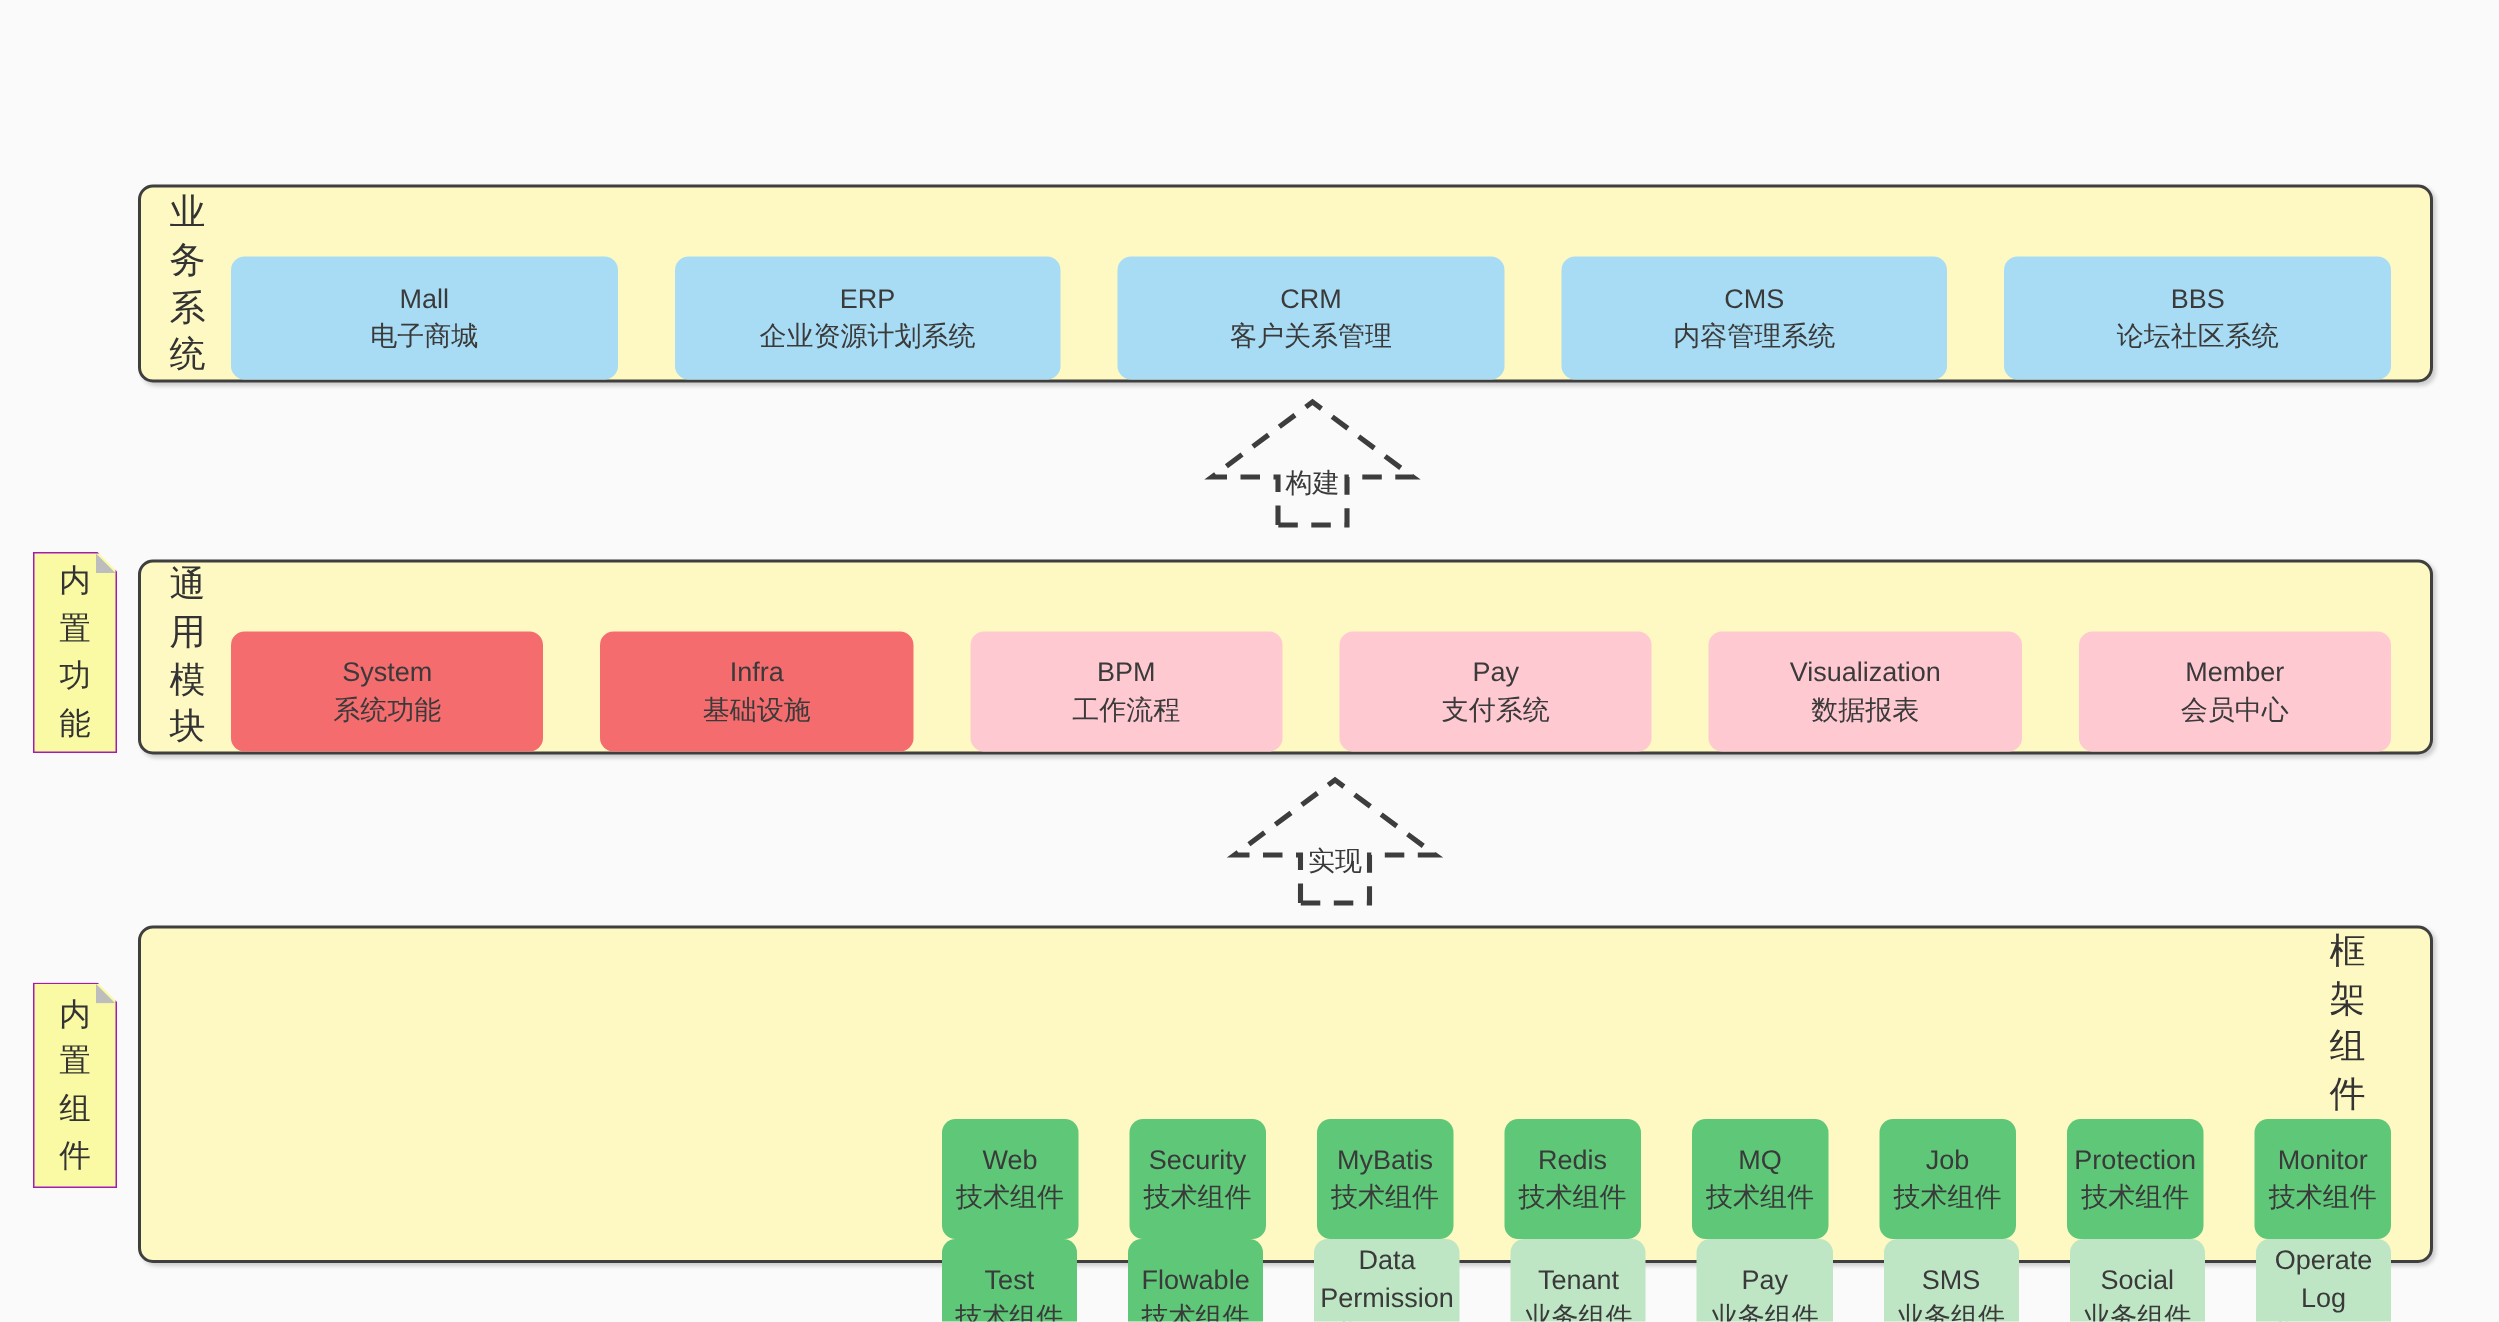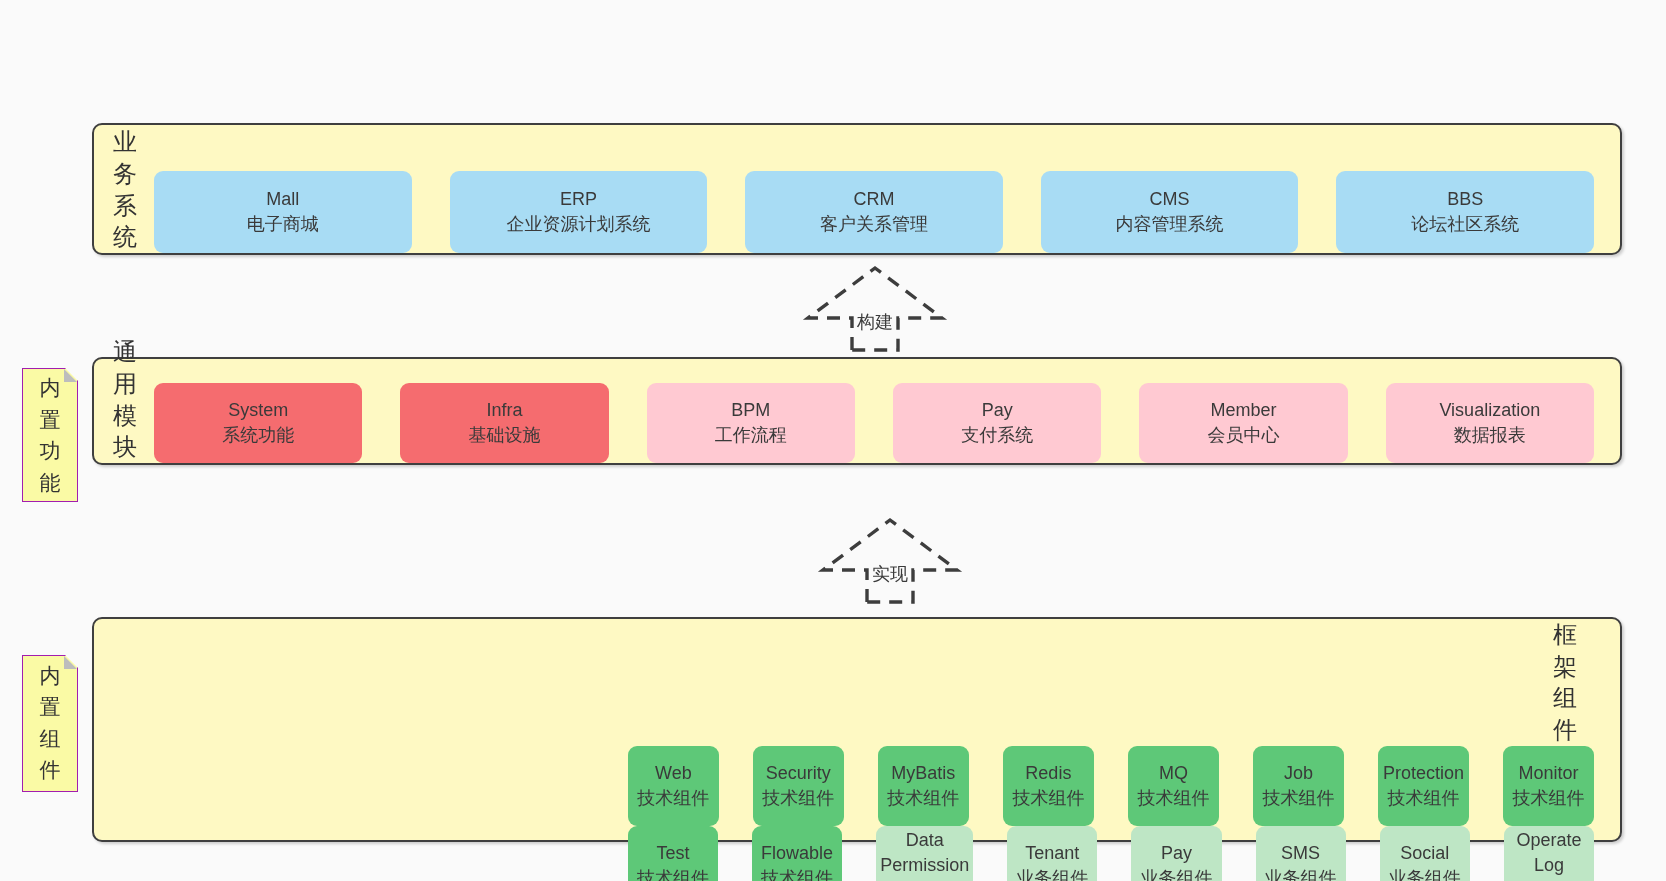--- a/index.html
+++ b/index.html
@@ -10,21 +10,21 @@
     color:#3a3a3a;overflow:hidden;
   }
   .band{
     position:absolute;left:92px;width:1530px;box-sizing:border-box;
     background:#fef9c3;border:2px solid #3f3f3f;border-radius:10px;
     box-shadow:2px 2px 3px rgba(0,0,0,.18);
     display:flex;align-items:flex-end;
     padding:0 26px 0 16px;z-index:2;
   }
   .band-1{top:123px;height:132px;}
-  .band-2{top:357px;height:108px;}
+  .band-2{top:373px;height:130px;}
   .band-3{top:617px;height:225px;flex-direction:column;}
   .v-label{
     flex:none;width:30px;margin-right:14px;
     font-size:24px;line-height:1.32;text-align:center;
     word-break:break-all;color:#333;
   }
   .boxes{flex:1;display:flex;gap:38px;align-items:center;}
   .rows{flex:1;display:flex;flex-direction:column;}
   .rows .boxes{gap:34px;}
   .box{
@@ -117,26 +117,26 @@
       </div>
     <div class="box pink">
         <span class="n">BPM</span>
         <span class="d">工作流程</span>
       </div>
     <div class="box pink">
         <span class="n">Pay</span>
         <span class="d">支付系统</span>
       </div>
     <div class="box pink">
+        <span class="n">Visualization</span>
+        <span class="d">数据报表</span>
+      </div>
+    <div class="box pink">
         <span class="n">Member</span>
         <span class="d">会员中心</span>
-      </div>
-    <div class="box pink">
-        <span class="n">Visualization</span>
-        <span class="d">数据报表</span>
       </div>
   </div>
 </div>
 
 <div class="arrow arrow-2">
   <svg viewBox="0 0 150 92">
     <path d="M52 90 V58 H8 L75 8 L142 58 H98 V90 Z" fill="none" stroke="#3d3d3d" stroke-width="3.4" stroke-dasharray="13 9"></path>
   </svg>
   <span class="arrow-label">实现</span>
 </div>

